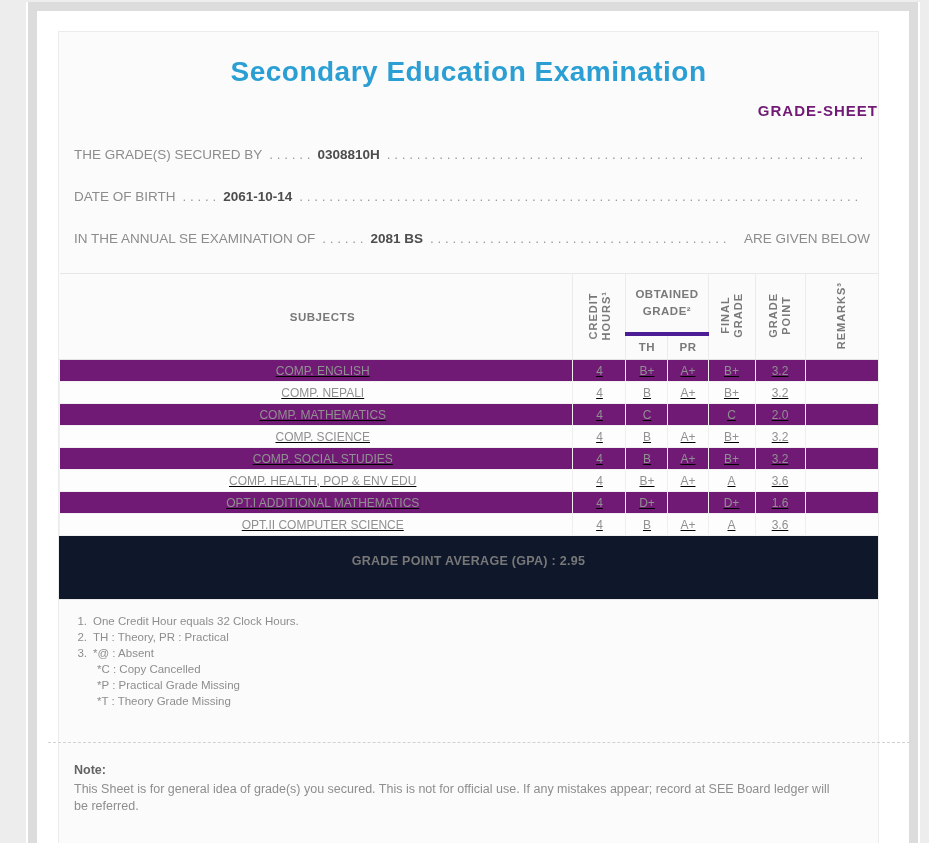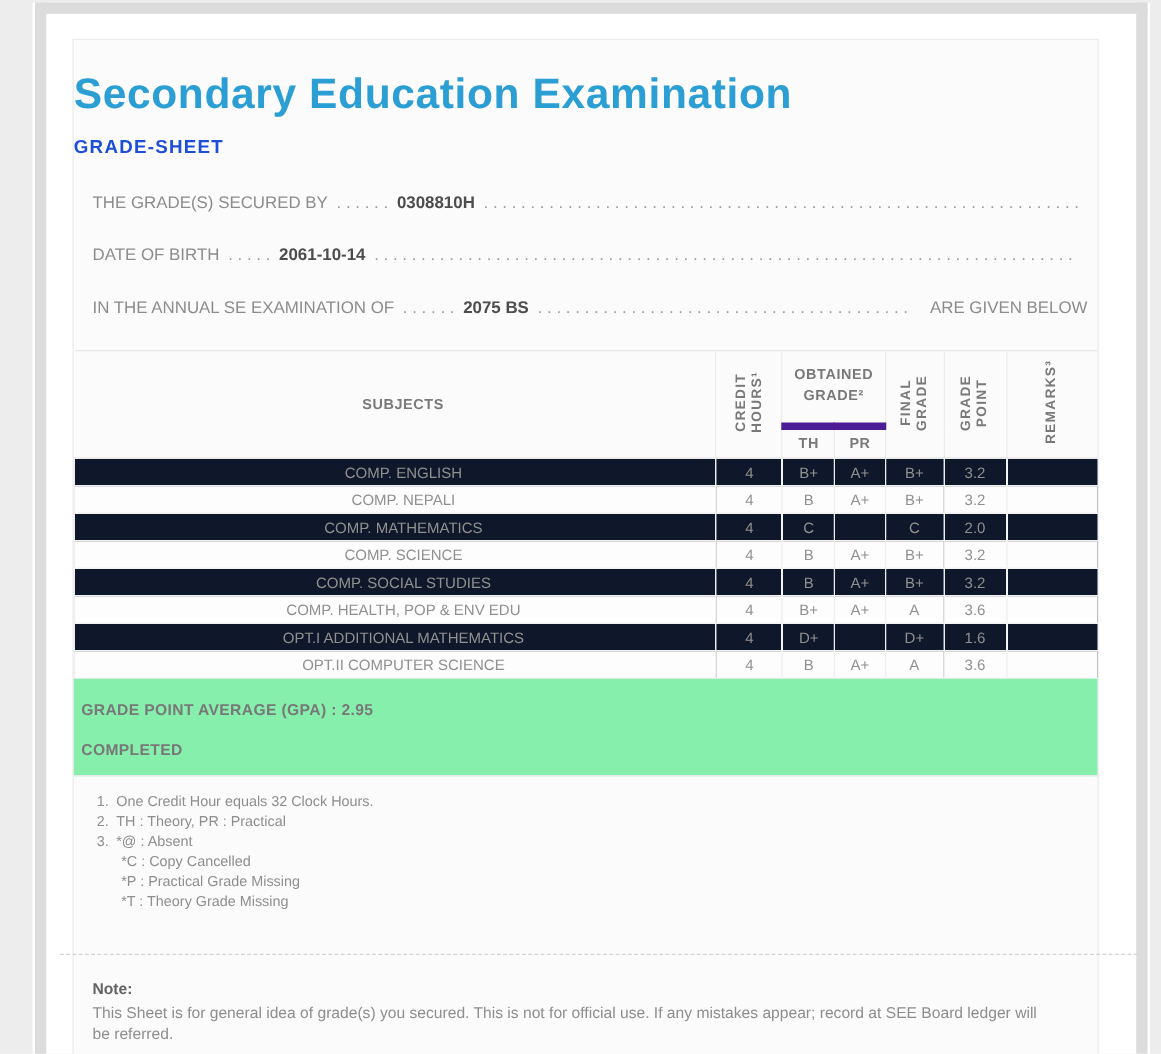--- a/index.html
+++ b/index.html
@@ -17,34 +17,35 @@
     box-shadow: -2px 0 0 #ffffff, 2px 0 0 #ffffff;
     padding: 20px 30px 0 21px;
     min-height: 880px;
   }
   .panel {
     border: 1px solid #ececec;
     background: #fbfbfb;
     min-height: 860px;
   }
   .title {
+    text-align: center;
     margin-top: 24px;
-    font-size: 34px;
+    font-size: 28px;
     font-weight: bold;
     letter-spacing: 0.5px;
     color: #2b9fd4;
   }
   .subtitle {
-    text-align: left;
+    text-align: right;
     margin-top: 14px;
     margin-bottom: 28px;
     font-size: 15px;
     font-weight: bold;
     letter-spacing: 1px;
-    color: #1d4ed8;
+    color: #701a75;
   }
   .info-section { padding: 0 8px 0 15px; }
   .info-line {
     display: flex;
     align-items: baseline;
     white-space: nowrap;
     overflow: hidden;
     font-size: 13.5px;
     color: #8c8c8c;
     height: 18px;
@@ -89,48 +90,48 @@
     writing-mode: vertical-rl;
     transform: rotate(180deg);
     white-space: pre-line;
     letter-spacing: 1px;
     line-height: 1.15;
     font-size: 11px;
   }
   th.obtained-head {
     height: 60px;
     border-left: 1px solid #ececec;
-    border-bottom: 6px solid #4c1d95;
+    border-bottom: 4px solid #4c1d95;
     white-space: pre-line;
     line-height: 1.5;
   }
   th.sub-head {
     height: 26px;
     border-left: 1px solid #ececec;
     border-bottom: 1px solid #e3e3e3;
   }
-  table.grades tbody { background: #0f172a; }
+  table.grades tbody { background: #701a75; text-decoration: underline; }
   table.grades tbody tr:nth-child(even) { background: #fdfdfd; }
   table.grades td {
     height: 22px;
     font-size: 12px;
     color: #909090;
     text-align: center;
     border-bottom: 1px solid #f1f1f1;
     border-left: 1px solid #efefef;
     overflow: hidden;
     white-space: nowrap;
   }
   td.subj { text-align: left; padding-left: 13px; border-left: none; }
 
   .summary {
-    background: #86efac;
+    background: #0f172a;
     border-bottom: 1px solid #e9e9e9;
     padding: 18px 6px 13px;
-    text-align: left;
+    text-align: center;
   }
   .summary-line {
     font-size: 12.5px;
     font-weight: bold;
     color: #787878;
     letter-spacing: 0.3px;
   }
   .summary-line.gpa { margin-bottom: 18px; }
 
   .footnotes { padding: 13px 0 0 14px; }
@@ -166,21 +167,21 @@
         </div>
         <div class="info-line">
           <span class="info-label">DATE OF BIRTH</span>
           <span class="info-dots">. . . . .</span>
           <span class="info-value">2061-10-14</span>
           <span class="info-fill info-dots">. . . . . . . . . . . . . . . . . . . . . . . . . . . . . . . . . . . . . . . . . . . . . . . . . . . . . . . . . . . . . . . . . . . . . . . . . . . . . . . . . . . . . . . . . . . . . . . . . . . . . . . . . . . . . . . . . . . . . . . . . . . . . . . . . . . . . . . . . .</span>
         </div>
         <div class="info-line last">
           <span class="info-label">IN THE ANNUAL SE EXAMINATION OF</span>
           <span class="info-dots">. . . . . .</span>
-          <span class="info-value">2075 BS</span>
+          <span class="info-value">2081 BS</span>
           <span class="info-fill info-dots">. . . . . . . . . . . . . . . . . . . . . . . . . . . . . . . . . . . . . . . . . . . . . . . . . . . . . . . . . . . . . . . . . . . . . . . . . . . . . . . . . . . . . . . . . . . . . . . . . . . . . . . . . . . . . . . . . . . . . . . . . . . . . . . . . . . . . . . . . .</span>
           <span class="info-suffix">ARE GIVEN BELOW</span>
         </div>
       </div>
 
       <table class="grades">
         <colgroup>
           <col class="c-subject">
             <col class="c-credit">
             <col class="c-th">
@@ -281,23 +282,20 @@
             <td></td>
           </tr>
         </tbody>
       </table>
 
       <div class="summary">
         <div class="summary-line gpa">
           <span>GRADE POINT AVERAGE (GPA) : </span>
           <span>2.95</span>
         </div>
-        <div class="summary-line">
-          <span>COMPLETED</span>
-        </div>
       </div>
 
       <div class="footnotes">
         <div class="fn-line">
           <span class="fn-num">1.</span>
           <span>One Credit Hour equals 32 Clock Hours.</span>
         </div>
         <div class="fn-line">
           <span class="fn-num">2.</span>
           <span>TH : Theory, PR : Practical</span>

